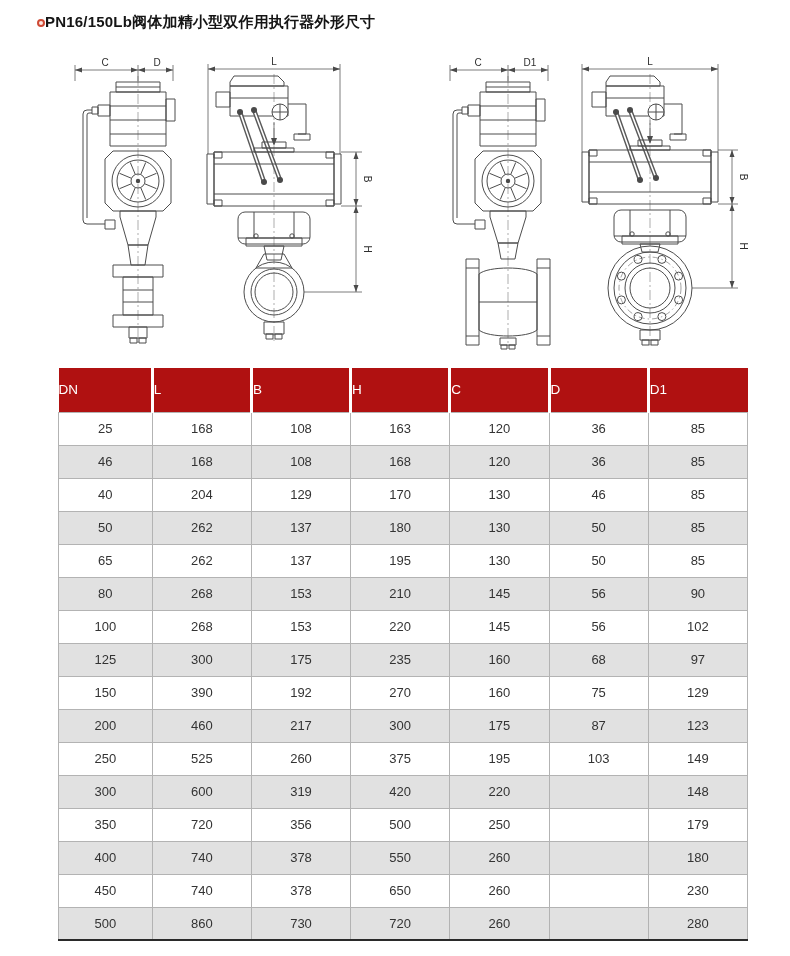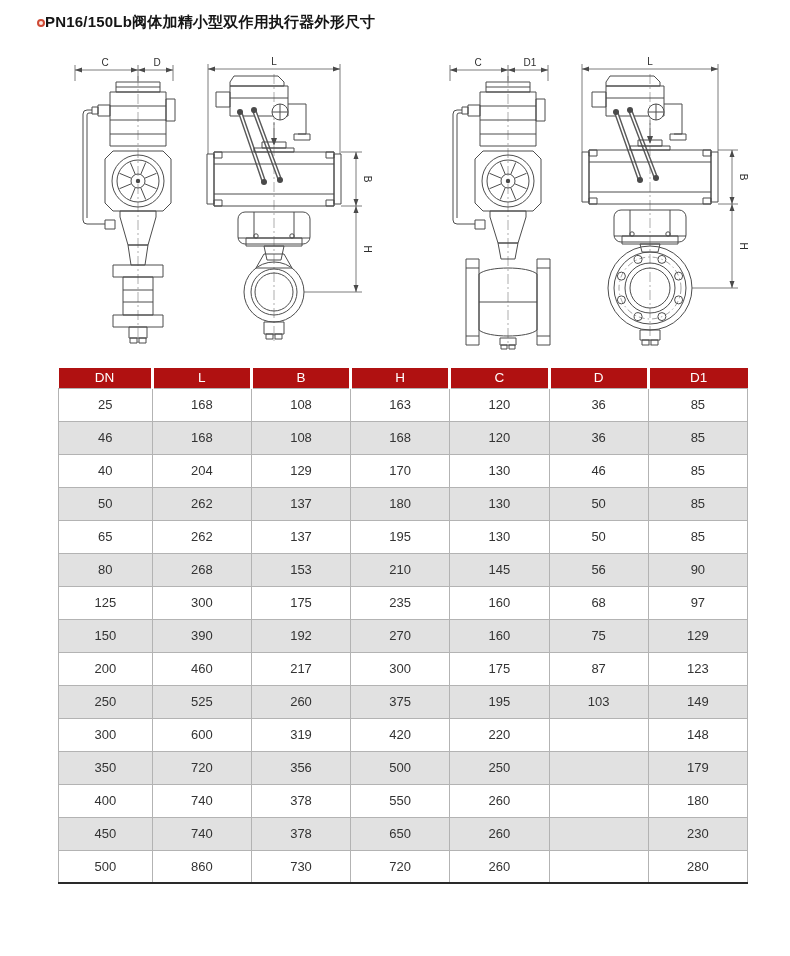--- a/index.html
+++ b/index.html
@@ -35,22 +35,22 @@
 
   
   table.dim-table {
     position:absolute; left:58px; top:368px; width:690px;
     border-collapse:collapse; table-layout:fixed;
     border-bottom:2.5px solid #2a2a2a;
   }
   .dim-table col.c0 { width:13.6%; }
   .dim-table th {
     background:var(--header-bg, #b01111); color:var(--header-text, #ffffff);
-    font-size:13.5px; font-weight:normal; height:20px;
-    border-left:3px solid #ffffff; text-align:center; vertical-align:middle;
+    font-size:13.5px; font-weight:normal; height:44px;
+    border-left:3px solid #ffffff; text-align:left; vertical-align:middle;
   }
   .dim-table th:first-child { border-left:none; }
   .dim-table td {
     height:33px; text-align:center; vertical-align:middle;
     font-size:13px; color:#333333;
     border:1px solid #b3b3b3; background:var(--row-bg, #ffffff);
   }
   .dim-table tbody tr:nth-child(even) td { background:var(--row-alt-bg, #e1e1e1); }
 </style>
 </head>
@@ -355,20 +355,29 @@
         <tr>
           <td>80</td>
           <td>268</td>
           <td>153</td>
           <td>210</td>
           <td>145</td>
           <td>56</td>
           <td>90</td>
         </tr>
         <tr>
+          <td>100</td>
+          <td>268</td>
+          <td>153</td>
+          <td>220</td>
+          <td>145</td>
+          <td>56</td>
+          <td>102</td>
+        </tr>
+        <tr>
           <td>125</td>
           <td>300</td>
           <td>175</td>
           <td>235</td>
           <td>160</td>
           <td>68</td>
           <td>97</td>
         </tr>
         <tr>
           <td>150</td>

